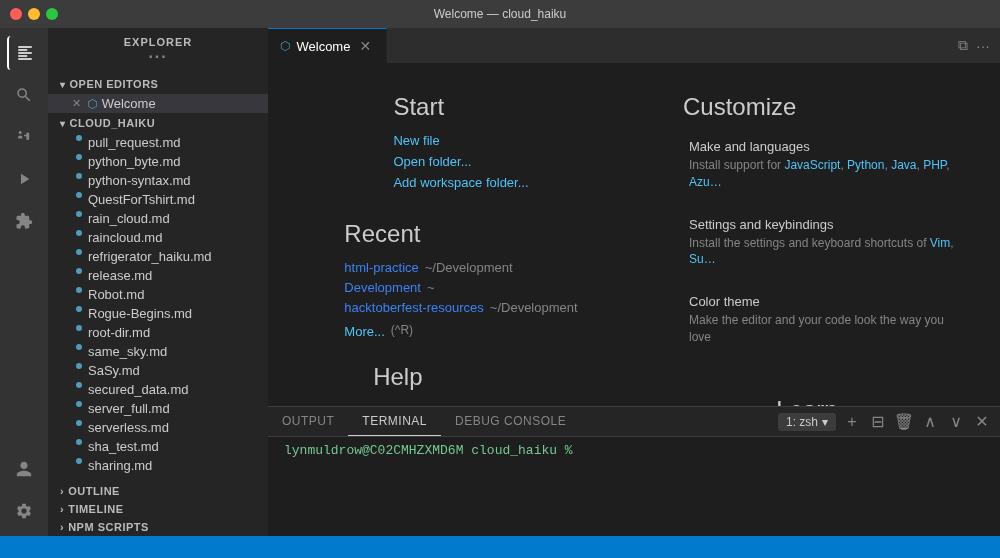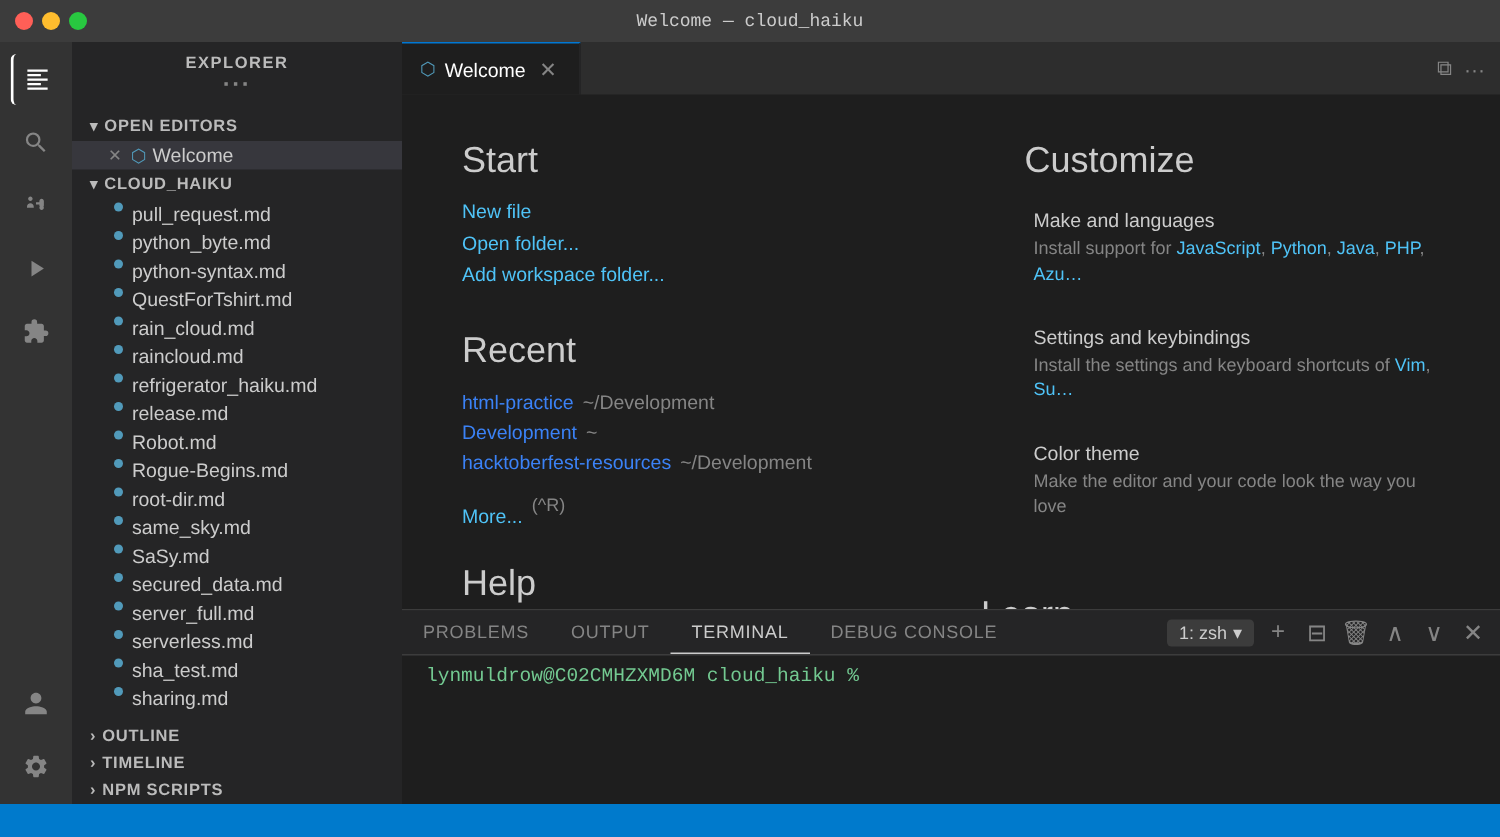--- a/index.html
+++ b/index.html
@@ -17,21 +17,20 @@
 
     
     .title-bar {
       height: 28px;
       background: #3c3c3c;
       display: flex;
       align-items: center;
       justify-content: center;
       position: relative;
       flex-shrink: 0;
-      font-family: Liberation Mono, monospace;
     }
     .title-bar-traffic {
       position: absolute;
       left: 10px;
       display: flex;
       gap: 6px;
     }
     .traffic-btn {
       width: 12px; height: 12px;
       border-radius: 50%;
@@ -257,20 +256,21 @@
       color: #4fc3f7;
       font-size: 13px;
       text-decoration: none;
       margin-bottom: 6px;
       cursor: pointer;
     }
 
     .welcome-col {
       display: flex;
       flex-direction: column;
+      align-items: center;
     }
 
     .recent-item {
       display: flex;
       align-items: center;
       margin-bottom: 5px;
     }
     .recent-link {
       color: #3b82f6;
       font-size: 13px;
@@ -278,21 +278,21 @@
     }
     .recent-path {
       color: #858585;
       font-size: 13px;
       margin-left: 6px;
     }
     .more-link {
       color: #4fc3f7;
       font-size: 13px;
       cursor: pointer;
-      margin-top: 16px;
+      margin-top: 4px;
     }
     .shortcut-hint {
       color: #858585;
       font-size: 12px;
       margin-left: 6px;
     }
 
     .customize-section {
       margin-bottom: 20px;
       margin-left: 29px;
@@ -653,23 +653,20 @@
           <div class="learn-section-title">Learn</div>
 
         </div>
       </div>
 
     </div>
 
     <div class="bottom-panel">
       <div class="panel-tabs">
         <div class="panel-tab">
-          <span>PROBLEMS</span>
-        </div>
-        <div class="panel-tab">
           <span>OUTPUT</span>
         </div>
         <div class="panel-tab active">
           <span>TERMINAL</span>
         </div>
         <div class="panel-tab">
           <span>DEBUG CONSOLE</span>
         </div>
         <div class="panel-tab-actions">
           <div class="terminal-selector">

